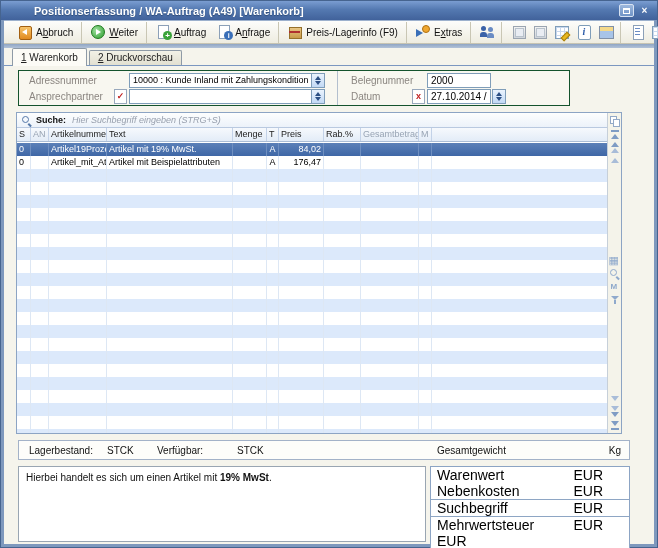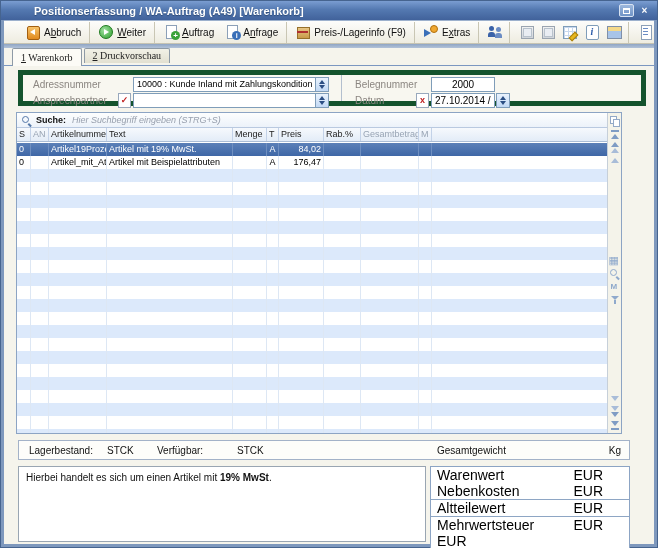--- a/index.html
+++ b/index.html
@@ -18,21 +18,21 @@
   .restore { background:linear-gradient(#9db8dd,#6f93c6); border:1px solid #d7e2f2; border-radius:2px; }
   .restore i { display:block; width:7px; height:6px; border:1px solid #fff; border-top-width:2px; }
   .close { font-weight:bold; }
 
   
   .client { height:calc(100% - 19px); background:#f5f4ec; display:flex; flex-direction:column;
             border-top:1px solid #9db1cd; }
 
   
   .toolbar { height:23px; background:linear-gradient(#fdfdfb,#eeece0); border-bottom:1px solid #c6c3b2;
-             display:flex; align-items:center; padding:0 16px; font-size:10px; flex:0 0 auto; }
+             display:flex; align-items:center; padding:0 8px; font-size:10px; flex:0 0 auto; }
   .tb-btn { display:flex; align-items:center; gap:3px; height:21px; padding:0 5px; background:transparent;
             border:none; font:10px "Liberation Sans",sans-serif; color:#111; white-space:nowrap; }
   .tb-btn.sep { border-left:1px solid #c9c6b4; margin-left:3px; padding-left:8px; }
   .tb-ibtn { width:22px; height:21px; display:flex; align-items:center; justify-content:center;
              background:transparent; border:none; padding:0; }
   .tb-ibtn.sep { border-left:1px solid #c9c6b4; margin-left:3px; padding-left:6px; width:28px; }
 
   .ticon { width:16px; height:14px; position:relative; display:inline-block; flex:0 0 auto; }
   .i-abbruch::before { content:""; position:absolute; left:2px; top:1px; width:11px; height:12px;
       background:linear-gradient(#f7c46a,#e08a1f); border:1px solid #a35f10; border-radius:2px; }
@@ -86,21 +86,21 @@
   .band { height:4px; background:linear-gradient(#8fa5c4,#b2c2d8); flex:0 0 auto; }
   .tabs { height:18px; display:flex; align-items:flex-end; padding-left:8px; flex:0 0 auto; font-size:10px; }
   .tab { height:15px; line-height:14px; padding:0 8px; border:1px solid #8e9aa6; border-bottom:none;
          border-radius:2px 2px 0 0; background:linear-gradient(#f2f1e6,#e2e0d1); margin-right:2px; color:#222; }
   .tab.active { background:#fcfbf6; height:18px; line-height:17px; position:relative; z-index:2; }
 
   
   .content { flex:1; border-top:1px solid #7b97c0; position:relative; background:#f5f4ec; margin-top:-1px; }
 
   
-  .fields { position:absolute; top:4px; left:14px; width:628px; height:36px; border:5px solid #14532d;
+  .fields { position:absolute; top:4px; left:14px; width:552px; height:36px; border:1px solid #14532d;
             background:#f8f7f0; font-size:10px; }
   .fp-div { position:absolute; left:318px; top:0; bottom:0; width:1px; background:#b3bfce; }
   .flabel { position:absolute; color:#8b8681; }
   .combo { position:absolute; height:15px; border:1px solid #7f9db9; background:#fff; display:flex; }
   .combo .val { flex:1; padding:1px 3px; text-align:right; white-space:nowrap; overflow:hidden; font-size:9px; }
   .combo input { flex:1; border:none; outline:none; padding:1px 3px; font:10px "Liberation Sans",sans-serif; min-width:0; }
   .spin { width:13px; position:relative; background:linear-gradient(#eaf3fd,#c2d9f5); border-left:1px solid #7f9db9; }
   .spin::before { content:""; position:absolute; left:3px; top:2px; border-left:3px solid transparent;
       border-right:3px solid transparent; border-bottom:4px solid #2c4f84; }
   .spin::after { content:""; position:absolute; left:3px; bottom:2px; border-left:3px solid transparent;
@@ -249,21 +249,21 @@
           </button>
           <button class="tb-ibtn">
             <span class="ticon i-grid-add"></span>
           </button>
         </span>
     </div>
 
     <div class="band"></div>
 
     <div class="tabs">
-      <span style="display:flex;align-items:flex-start;font-family:Liberation Serif, serif;">
+      <span style="display:flex;align-items:center;">
 
       <span class="tab active"><u>1</u><span> Warenkorb</span></span>
           <span class="tab"><u>2</u><span> Druckvorschau</span></span>
         </span>
     </div>
 
     <div class="content">
 
       <div class="fields">
         <div class="fp-div"></div>
@@ -275,21 +275,21 @@
         </div>
 
         <span class="flabel" style="left:10px;top:20px;">Ansprechpartner</span>
         <button class="mini-btn" style="left:95px;top:18px;">✓</button>
         <div class="combo" style="left:110px;top:18px;width:196px;">
           <input value="" style="">
           <span class="spin"></span>
         </div>
 
         <span class="flabel" style="left:332px;top:4px;">Belegnummer</span>
-        <input class="tinput" style="left: 408px; top: 2px; width: 64px; text-align: center;" value="2000">
+        <input class="tinput" style="left: 408px; top: 2px; width: 64px; " value="2000">
 
         <span class="flabel" style="left:332px;top:20px;">Datum</span>
         <button class="mini-btn" style="left:393px;top:18px;">x</button>
         <input class="tinput" style="left: 408px; top: 18px; width: 64px;" value="27.10.2014 /Mo">
         <div class="combo" style="left:473px;top:18px;width:14px;">
           <span class="spin" style="border-left:none;flex:1;"></span>
         </div>
       </div>
 
       <div class="tpanel">
@@ -658,21 +658,21 @@
 
       <div class="trow">
             <span class="tlabel">Warenwert</span>
             <span class="tcur">EUR</span>
           </div>
           <div class="trow sep">
             <span class="tlabel">Nebenkosten</span>
             <span class="tcur">EUR</span>
           </div>
           <div class="trow sep">
-            <span class="tlabel">Altteilewert</span>
+            <span class="tlabel">Suchbegriff</span>
             <span class="tcur">EUR</span>
           </div>
           <div class="trow">
             <span class="tlabel">Mehrwertsteuer</span>
             <span class="tcur">EUR</span>
           </div>
           <div class="trow sep">
             <span class="tcur">EUR</span>
           </div>
           <div class="trow bold">

